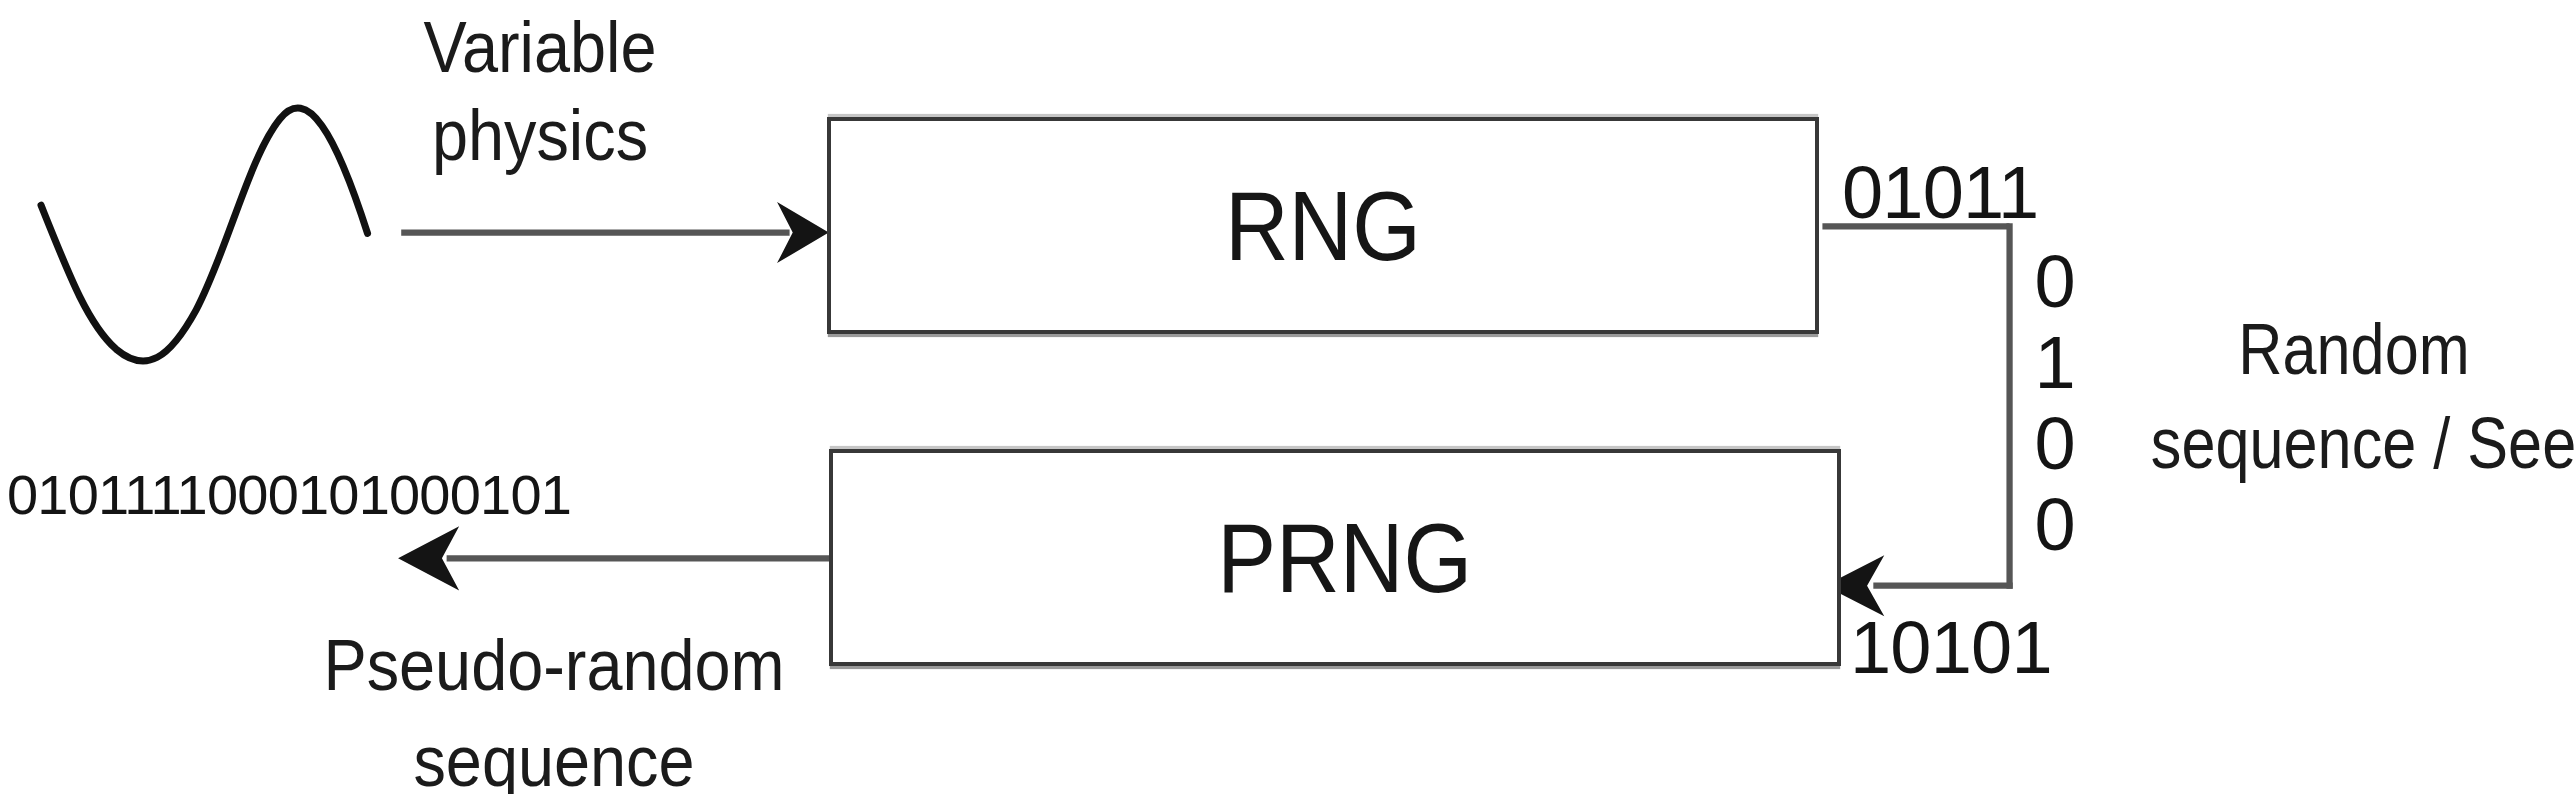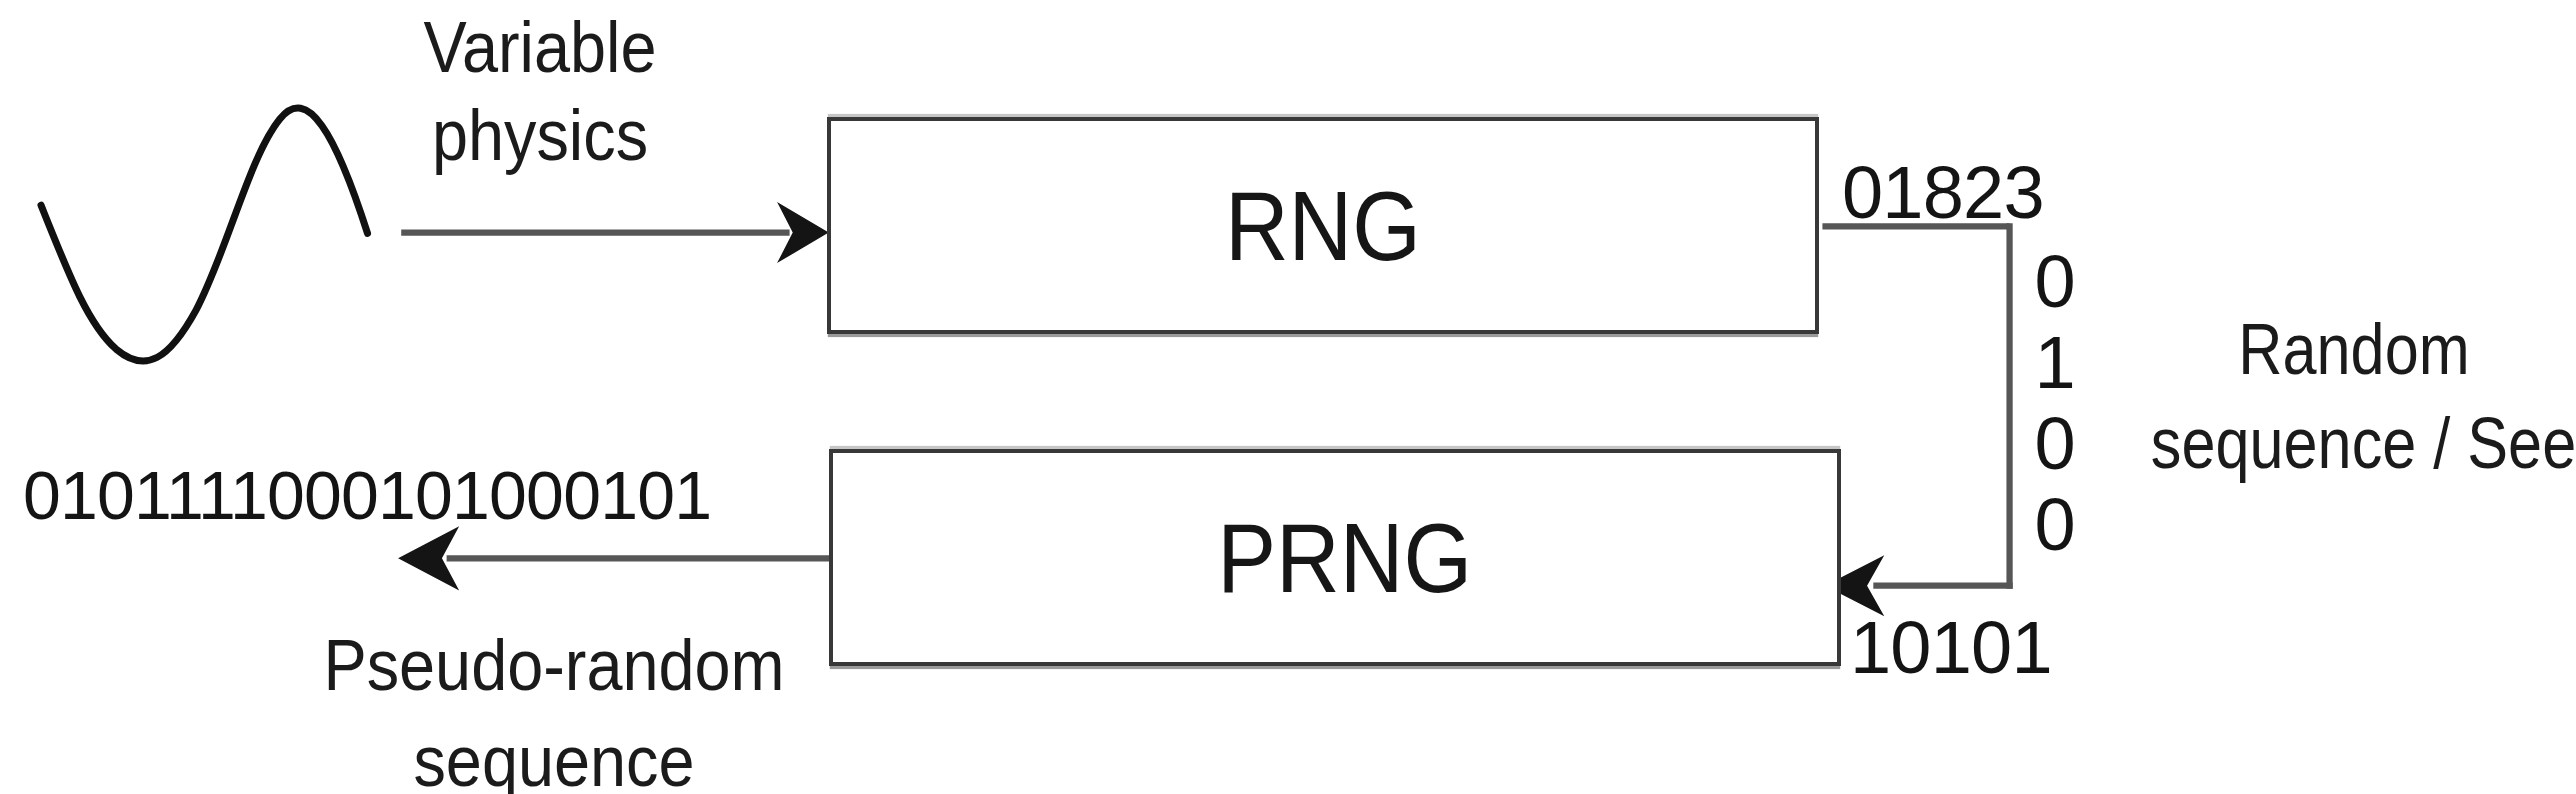--- a/index.html
+++ b/index.html
@@ -21,21 +21,21 @@
        color:#1b1b1b;white-space:nowrap;}
   .narrow{transform:scaleX(.9);transform-origin:50% 0;}
   .narrower{transform:scaleX(.85);transform-origin:50% 0;}
 
   #variable-physics{left:266px;top:3.1px;width:548px;}
   #random-seed-label{left:2115px;top:302px;width:478px;line-height:94px;}
   #pseudo-random-label{left:280px;top:617px;width:548px;line-height:96px;}
 
   .bits{position:absolute;font-size:74px;line-height:78px;color:#141414;
         letter-spacing:-0.8px;white-space:nowrap;}
-  #output-bits{left:23px;top:456px;font-size:68px;}
+  #output-bits{left:7px;top:456px;font-size:56px;}
   #seed-bits-top{left:1842px;top:154px;}
   #seed-bits-bottom{left:1850px;top:609px;text-align:right;}
   #seed-bits-vertical{left:2030px;top:241px;width:50px;text-align:center;
         font-size:74px;line-height:81px;position:absolute;color:#141414;}
 </style>
 </head>
 <body>
 
 <div id="canvas">
 
@@ -61,21 +61,21 @@
   </div>
   <div class="box" id="prng-box">
     <span class="box-label">PRNG</span>
   </div>
 
   <div class="lbl narrow" id="variable-physics">
     <div>Variable</div>
     <div>physics</div>
   </div>
 
-  <div class="bits" id="seed-bits-top">01823</div>
+  <div class="bits" id="seed-bits-top">01011</div>
   <div id="seed-bits-vertical">
     <div>0</div>
     <div>1</div>
     <div>0</div>
     <div>0</div>
   </div>
   <div class="bits" id="seed-bits-bottom">10101</div>
 
   <div class="lbl narrower" id="random-seed-label">
     <div>Random</div>

